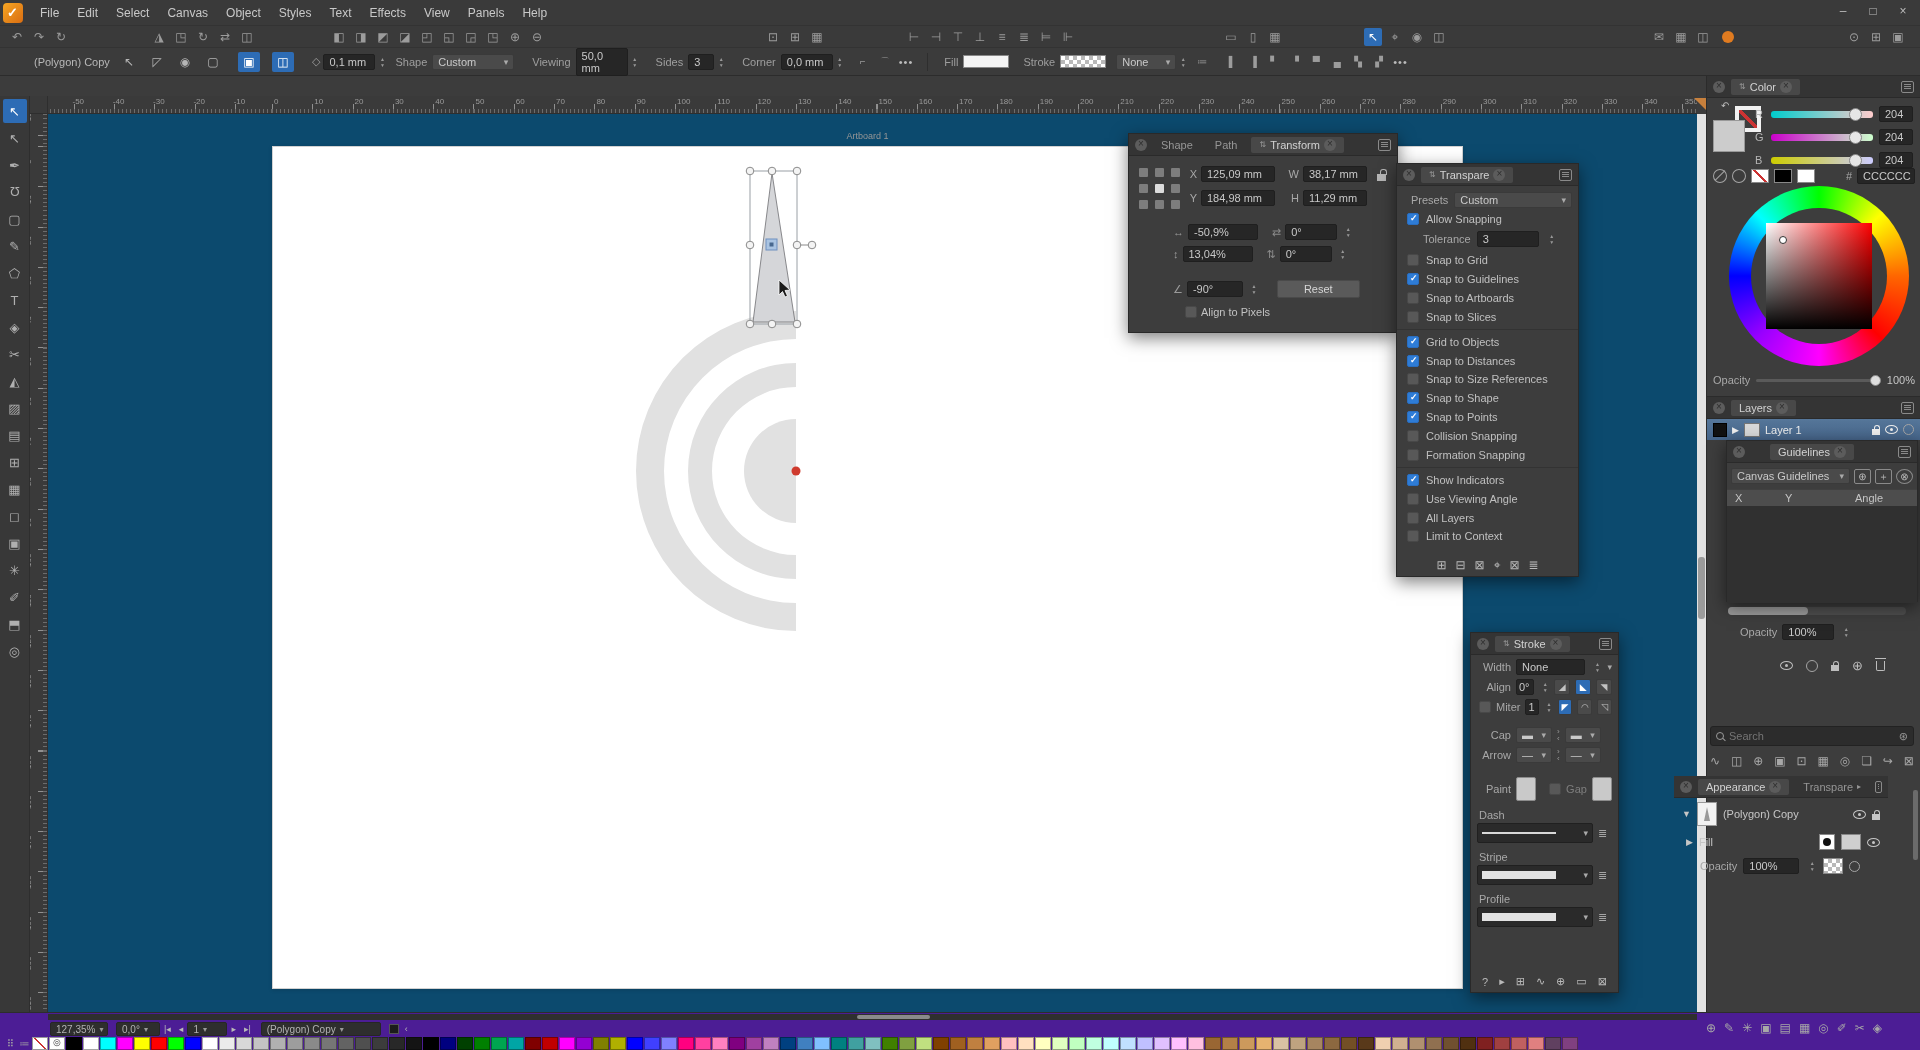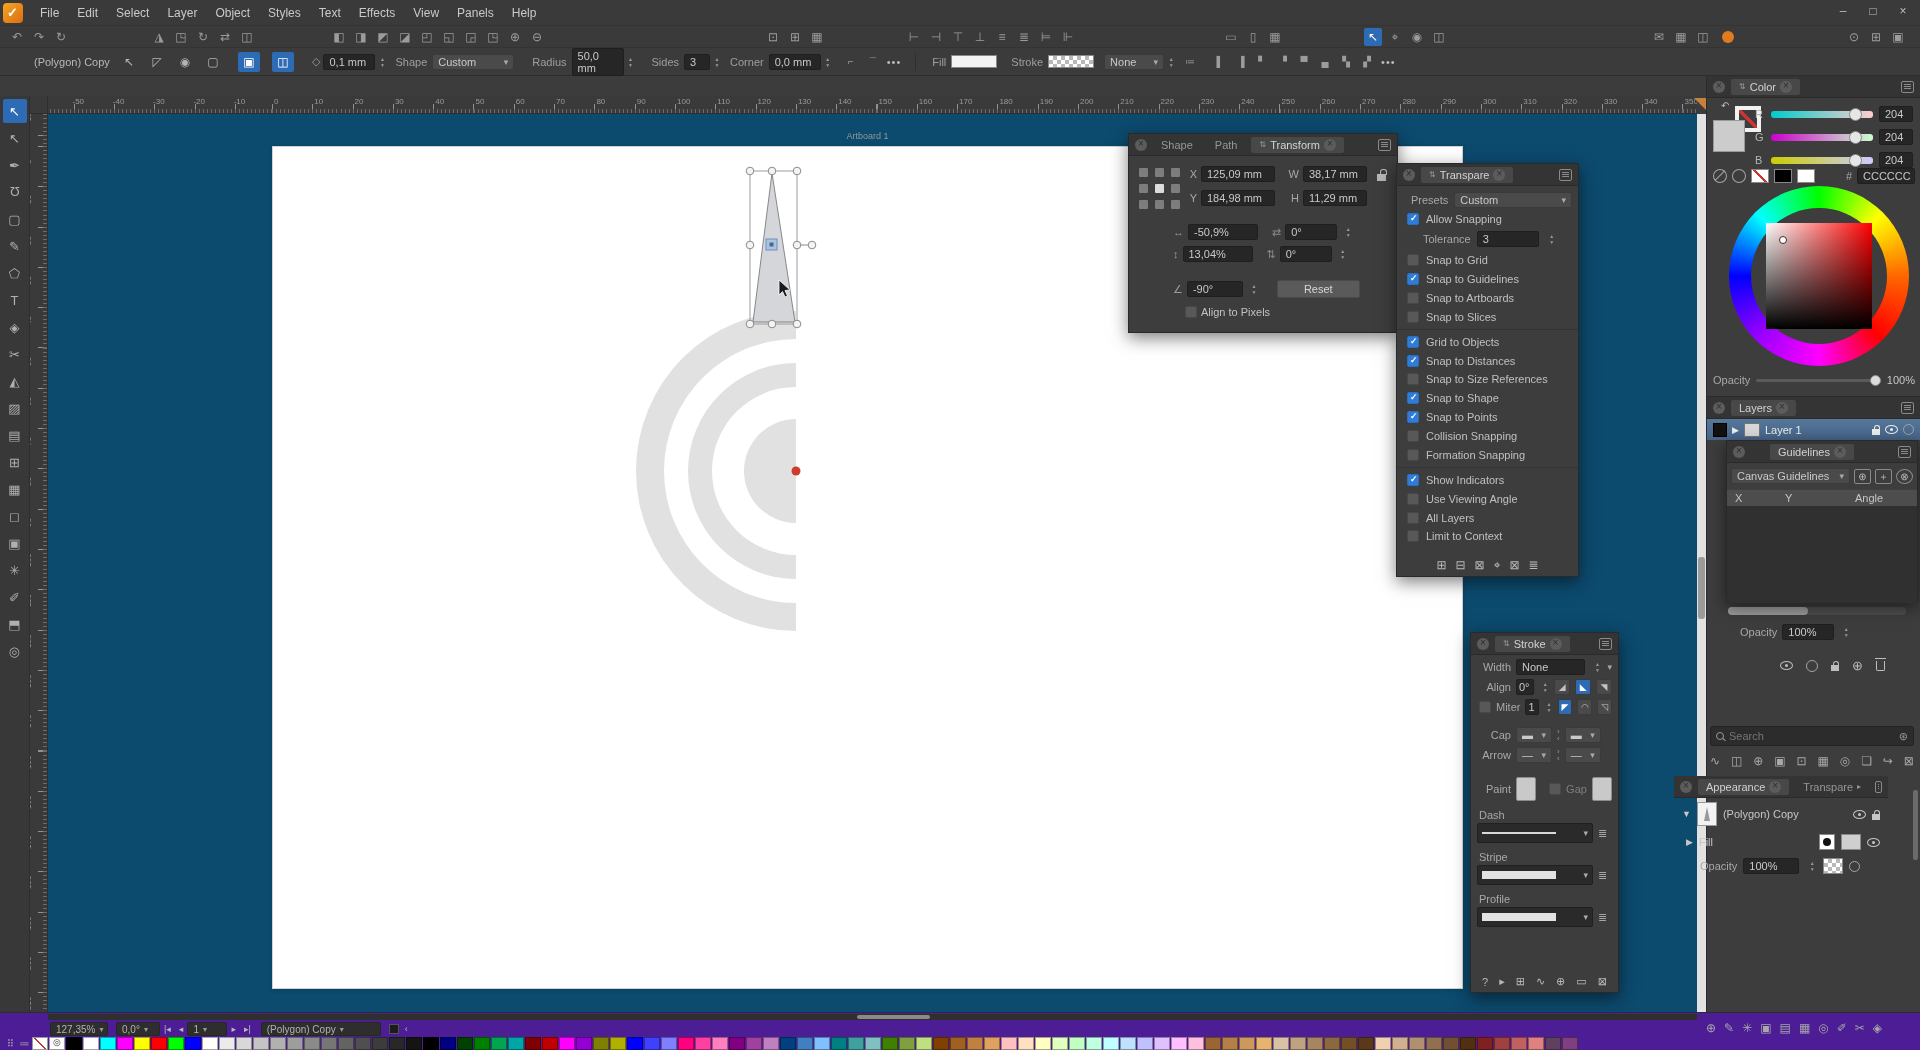--- a/index.html
+++ b/index.html
@@ -179,21 +179,21 @@
 <body>
 
 <div id="app">
 
   <div class="menubar">
     <div class="logo"></div>
     <div style="display:flex">
         <span class="mitem">File</span>
         <span class="mitem">Edit</span>
         <span class="mitem">Select</span>
-        <span class="mitem">Layer</span>
+        <span class="mitem">Canvas</span>
         <span class="mitem">Object</span>
         <span class="mitem">Styles</span>
         <span class="mitem">Text</span>
         <span class="mitem">Effects</span>
         <span class="mitem">View</span>
         <span class="mitem">Panels</span>
         <span class="mitem">Help</span>
       </div>
     <div class="winctl">
       <span class="winbtn">–</span>
@@ -276,27 +276,27 @@
       </div>
     <div style="display:flex;margin-left:8px;gap:6px">
         <span class="cxtool blue">▣</span>
         <span class="cxtool blue">◫</span>
       </div>
     <span style="color:#9f9f9f;margin:0 3px 0 12px">◇</span>
     <span class="fld" style="width:52px">0,1 mm</span>
       <span class="st"></span>
     <span class="cxl">Shape</span>
     <span class="dd" style="width:82px">Custom</span>
-    <span class="cxl" style="margin-left:18px">Radius</span>
+    <span class="cxl" style="margin-left:18px">Viewing</span>
     <span class="fld" style="width:52px">50,0 mm</span>
       <span class="st"></span>
     <span class="cxl" style="margin-left:16px">Sides</span>
     <span class="fld" style="width:26px">3</span>
       <span class="st"></span>
-    <span class="cxl" style="margin-left:8px">Corner</span>
+    <span class="cxl" style="margin-left:16px">Corner</span>
     <span class="fld" style="width:52px">0,0 mm</span>
       <span class="st"></span>
     <div style="display:flex;margin-left:10px;gap:6px">
         <span class="alico">⌐</span>
         <span class="alico">⌒</span>
       </div>
     <span class="more">•••</span>
     <span class="cxsep"></span>
     <span class="cxl">Fill</span>
     <span class="swatch-fill"></span>

